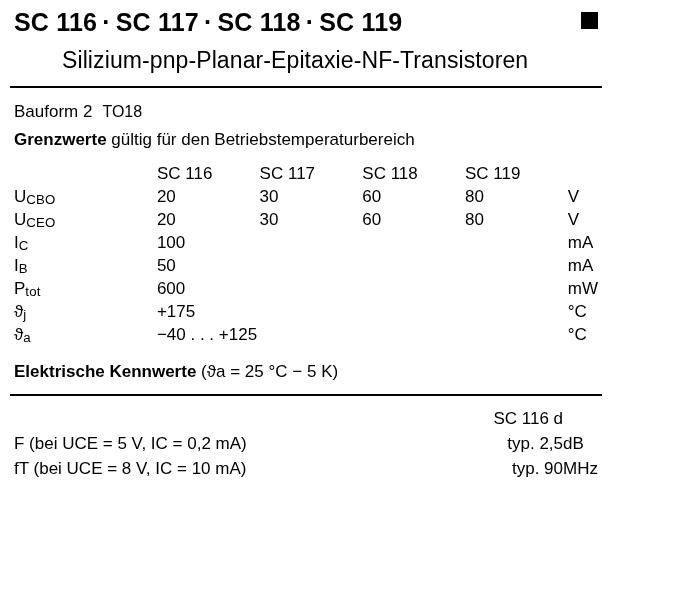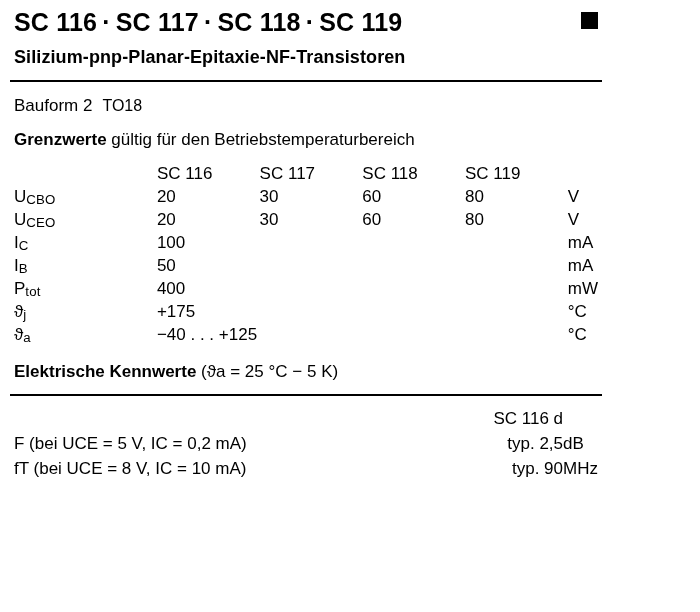--- a/index.html
+++ b/index.html
@@ -32,25 +32,26 @@
     font-size: 25px;
     font-weight: bold;
     letter-spacing: 0.2px;
     white-space: nowrap;
   }
   .title-line .dot {
     font-weight: bold;
     padding: 0 5px;
   }
   .subtitle-line {
-    font-size: 18px;
-    font-weight: bold;
+    font-size: 23px;
+    font-weight: normal;
     margin-top: 10px;
     letter-spacing: 0.1px;
     white-space: nowrap;
+    margin-left: 48px;
   }
   .corner-mark {
     position: absolute;
     right: 14px;
     top: 12px;
     width: 17px;
     height: 17px;
     background: #000;
   }
 
@@ -70,21 +71,21 @@
   }
   .bauform {
     margin-top: 14px;
     font-size: 17px;
   }
   .bauform .val {
     margin-left: 10px;
     font-size: 16px;
   }
   .section-head {
-    margin-top: 14px;
+    margin-top: 8px;
     font-size: 17px;
   }
   .section-head b { font-weight: bold; }
   .section-head .norm { font-weight: normal; }
 
   
   table.spec {
     border-collapse: collapse;
     margin-top: 12px;
     width: 100%;
@@ -202,21 +203,21 @@
         </tr>
 
         <tr>
           <td class="sym"><span>I</span><sub class="smallcap">B</sub></td>
           <td colspan="4" class="span-center">50</td>
           <td class="c-unit">mA</td>
         </tr>
 
         <tr>
           <td class="sym"><span>P</span><sub class="smallcap">tot</sub></td>
-          <td colspan="4" class="span-center">400</td>
+          <td colspan="4" class="span-center">600</td>
           <td class="c-unit">mW</td>
         </tr>
 
         <tr>
           <td class="sym"><span>ϑ</span><sub class="smallcap">j</sub></td>
           <td colspan="4" class="span-center nowrap">+175</td>
           <td class="c-unit">°C</td>
         </tr>
 
         <tr>

